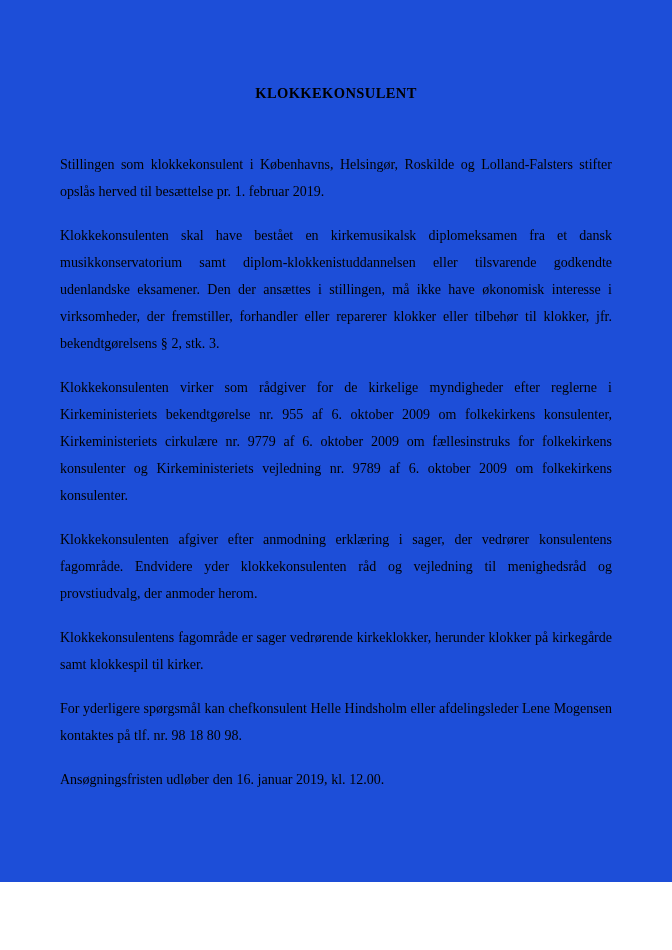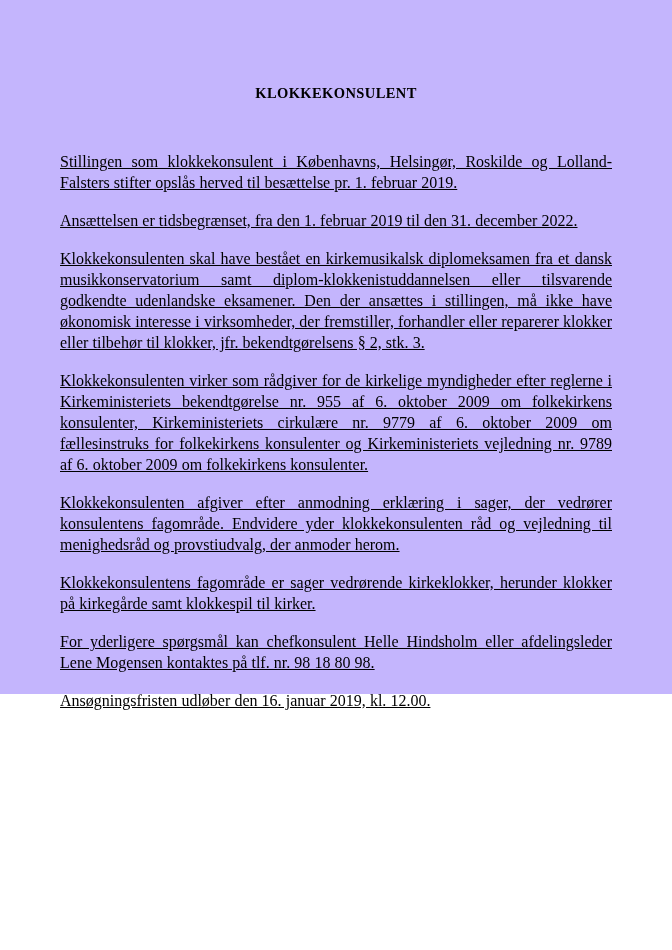--- a/index.html
+++ b/index.html
@@ -15,50 +15,49 @@
     overflow: hidden;
     font-family: "Liberation Serif", "DejaVu Serif", serif;
     color: #000000;
     -webkit-font-smoothing: antialiased;
   }
   .page {
     position: absolute;
     top: 0;
     left: 0;
     width: 672px;
-    height: 694px;
-    background: #c4b5fd;
+    height: 882px;
+    background: #1d4ed8;
     box-sizing: border-box;
   }
   .content {
     position: absolute;
     left: 60px;
     top: 84px;
     width: 552px;
   }
   .doc-title {
     font-size: 14.5px;
     font-weight: bold;
     text-align: center;
     letter-spacing: 0.4px;
     margin: 0 0 0 0;
     line-height: 18px;
   }
   .title-gap {
     height: 49px;
   }
   p.para {
-    font-size: 16px;
-    line-height: 21px;
+    font-size: 14px;
+    line-height: 27px;
     text-align: justify;
     text-justify: inter-word;
     margin: 0 0 17px 0;
     hyphens: none;
     word-spacing: 0.1px;
-    text-decoration: underline;
   }
   p.para:last-child {
     margin-bottom: 14px;
   }
   
   p.para.single {
     text-align: left;
   }
 </style>
 </head>
@@ -66,21 +65,20 @@
 
 <div class="page">
   <div class="content">
 
     <h1 class="doc-title">KLOKKEKONSULENT</h1>
 
     <div class="title-gap"></div>
 
     <p class="para">Stillingen som klokkekonsulent i Københavns, Helsingør, Roskilde og Lolland-Falsters stifter opslås herved til besættelse pr. 1. februar 2019.</p>
 
-    <p class="para single">Ansættelsen er tidsbegrænset, fra den 1. februar 2019 til den 31. december 2022.</p>
 
     <p class="para">Klokkekonsulenten skal have bestået en kirkemusikalsk diplomeksamen fra et dansk musikkonservatorium samt diplom-klokkenistuddannelsen eller tilsvarende godkendte udenlandske eksamener. Den der ansættes i stillingen, må ikke have økonomisk interesse i virksomheder, der fremstiller, forhandler eller reparerer klokker eller tilbehør til klokker, jfr. bekendtgørelsens § 2, stk. 3.</p>
 
     <p class="para">Klokkekonsulenten virker som rådgiver for de kirkelige myndigheder efter reglerne i Kirkeministeriets bekendtgørelse nr. 955 af 6. oktober 2009 om folkekirkens konsulenter, Kirkeministeriets cirkulære nr. 9779 af 6. oktober 2009 om fællesinstruks for folkekirkens konsulenter og Kirkeministeriets vejledning nr. 9789 af 6. oktober 2009 om folkekirkens konsulenter.</p>
 
     <p class="para">Klokkekonsulenten afgiver efter anmodning erklæring i sager, der vedrører konsulentens fagområde. Endvidere yder klokkekonsulenten råd og vejledning til menighedsråd og provstiudvalg, der anmoder herom.</p>
 
     <p class="para">Klokkekonsulentens fagområde er sager vedrørende kirkeklokker, herunder klokker på kirkegårde samt klokkespil til kirker.</p>
 
 

